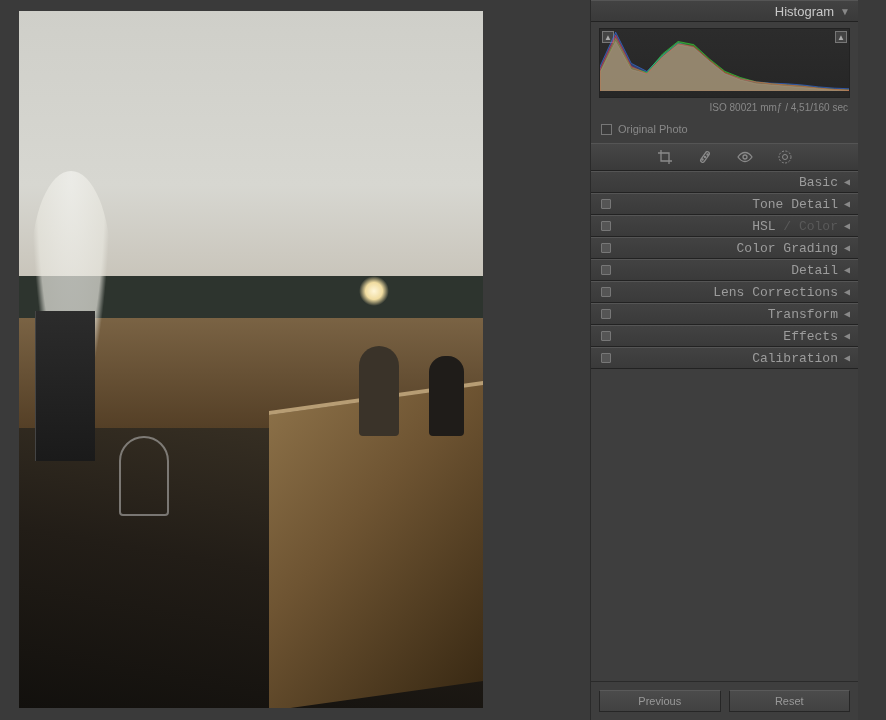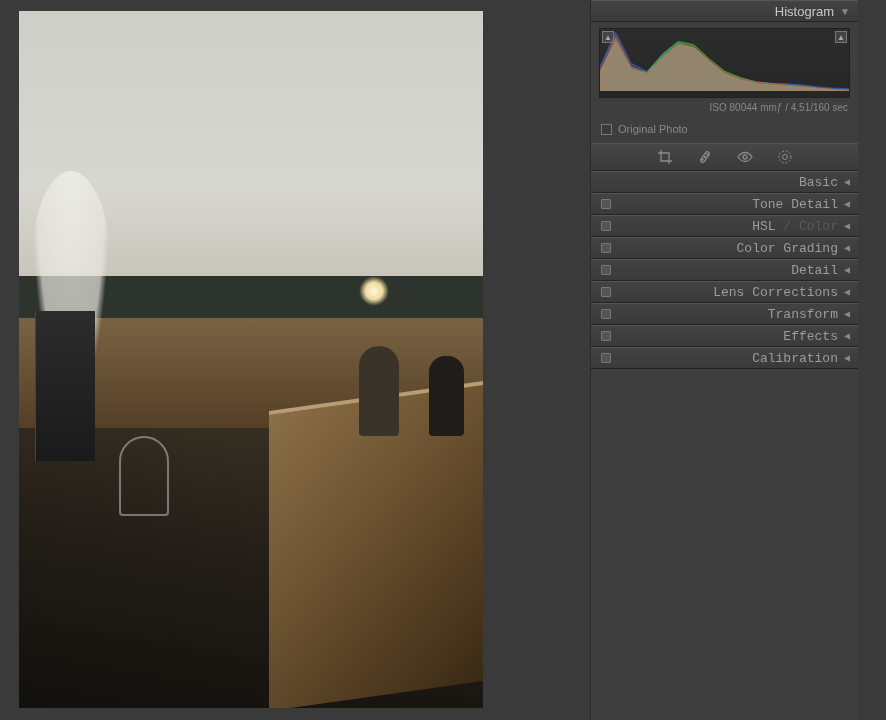--- a/index.html
+++ b/index.html
@@ -226,21 +226,21 @@
         <g id="histo-paths">
             <path d="M0,70 L0.0,49.0 L17.6,14.0 L35.1,45.5 L52.7,50.4 L70.3,31.5 L87.8,17.5 L105.4,21.0 L123.0,36.4 L140.5,50.4 L158.1,57.4 L175.7,61.6 L193.3,63.0 L210.8,64.4 L228.4,65.8 L246.0,67.2 L263.5,68.6 L280.0,69.3 L280,70 Z" fill="#cfcfcf" fill-opacity="0.55" stroke="#cfcfcf" stroke-width="0.6" stroke-opacity="0.9"></path>
             <path d="M0,70 L0.0,42.0 L17.6,3.5 L35.1,38.5 L52.7,47.6 L70.3,29.4 L87.8,15.4 L105.4,21.0 L123.0,36.4 L140.5,50.4 L158.1,56.0 L175.7,59.5 L193.3,60.9 L210.8,61.6 L228.4,63.0 L246.0,65.1 L263.5,66.5 L280.0,67.2 L280,70 Z" fill="#3b7bff" fill-opacity="0.35" stroke="#3b7bff" stroke-width="0.6" stroke-opacity="0.9"></path>
             <path d="M0,70 L0.0,49.0 L17.6,10.5 L35.1,43.4 L52.7,49.0 L70.3,28.0 L87.8,14.0 L105.4,17.5 L123.0,33.6 L140.5,47.6 L158.1,54.6 L175.7,59.5 L193.3,61.6 L210.8,63.0 L228.4,64.4 L246.0,66.5 L263.5,67.9 L280.0,68.6 L280,70 Z" fill="#3bff3b" fill-opacity="0.35" stroke="#3bff3b" stroke-width="0.6" stroke-opacity="0.9"></path>
             <path d="M0,70 L0.0,45.5 L17.6,7.0 L35.1,42.0 L52.7,50.4 L70.3,31.5 L87.8,16.8 L105.4,19.6 L123.0,35.0 L140.5,49.0 L158.1,56.0 L175.7,59.5 L193.3,61.6 L210.8,63.0 L228.4,64.4 L246.0,66.5 L263.5,67.9 L280.0,68.6 L280,70 Z" fill="#ff3b3b" fill-opacity="0.35" stroke="#ff3b3b" stroke-width="0.6" stroke-opacity="0.9"></path>
           </g>
       </svg>
     </div>
     <div class="histo-meta">
       <span>ISO 800</span>
-      <span>44 mm</span>
+      <span>21 mm</span>
       <span>ƒ / 4,5</span>
       <span>1/160 sec</span>
     </div>
   </div>
 
   <div class="original-row">
     <span class="chk"></span>
     <span>Original Photo</span>
   </div>
 
@@ -313,14 +313,18 @@
         <span class="title">Effects</span>
         <span class="tri">◀</span>
       </div>
       <div class="panel-section-header">
         <span class="switch-dot"></span>
         <span class="title">Calibration</span>
         <span class="tri">◀</span>
       </div>
     </div>
 
+  <div class="bottom-buttons">
+    <button>Previous</button>
+    <button>Reset</button>
+  </div>
 
 </div>
 
 </body></html>

